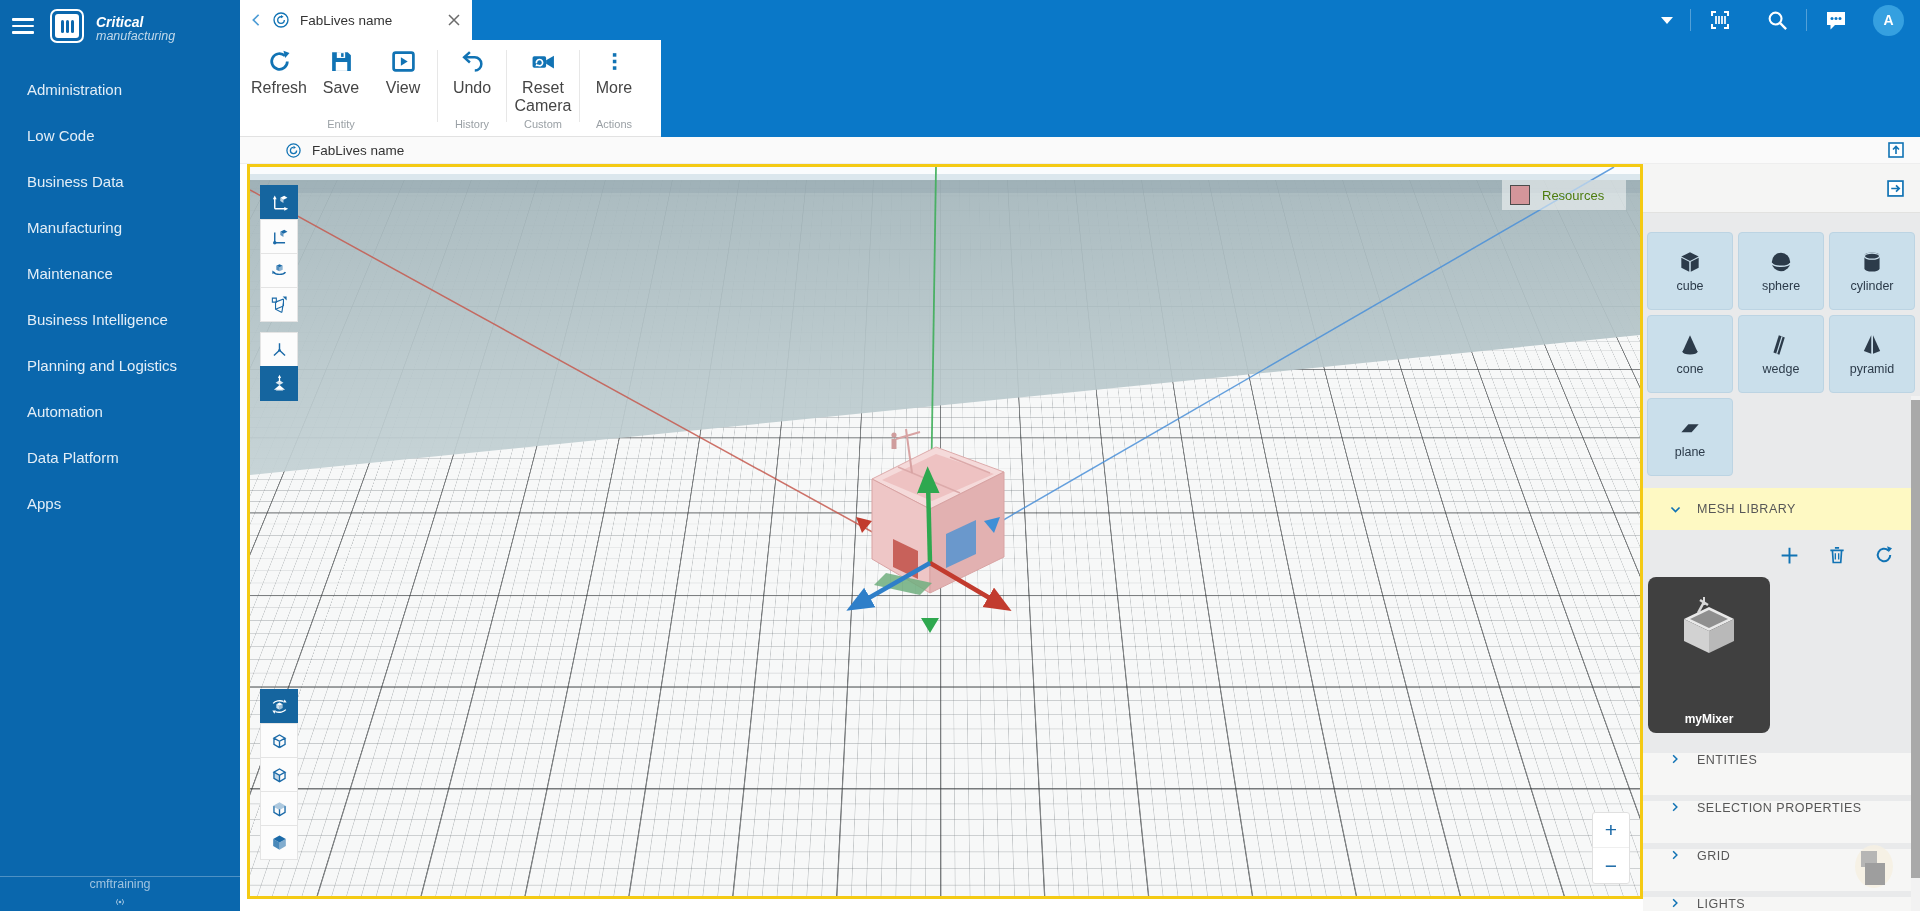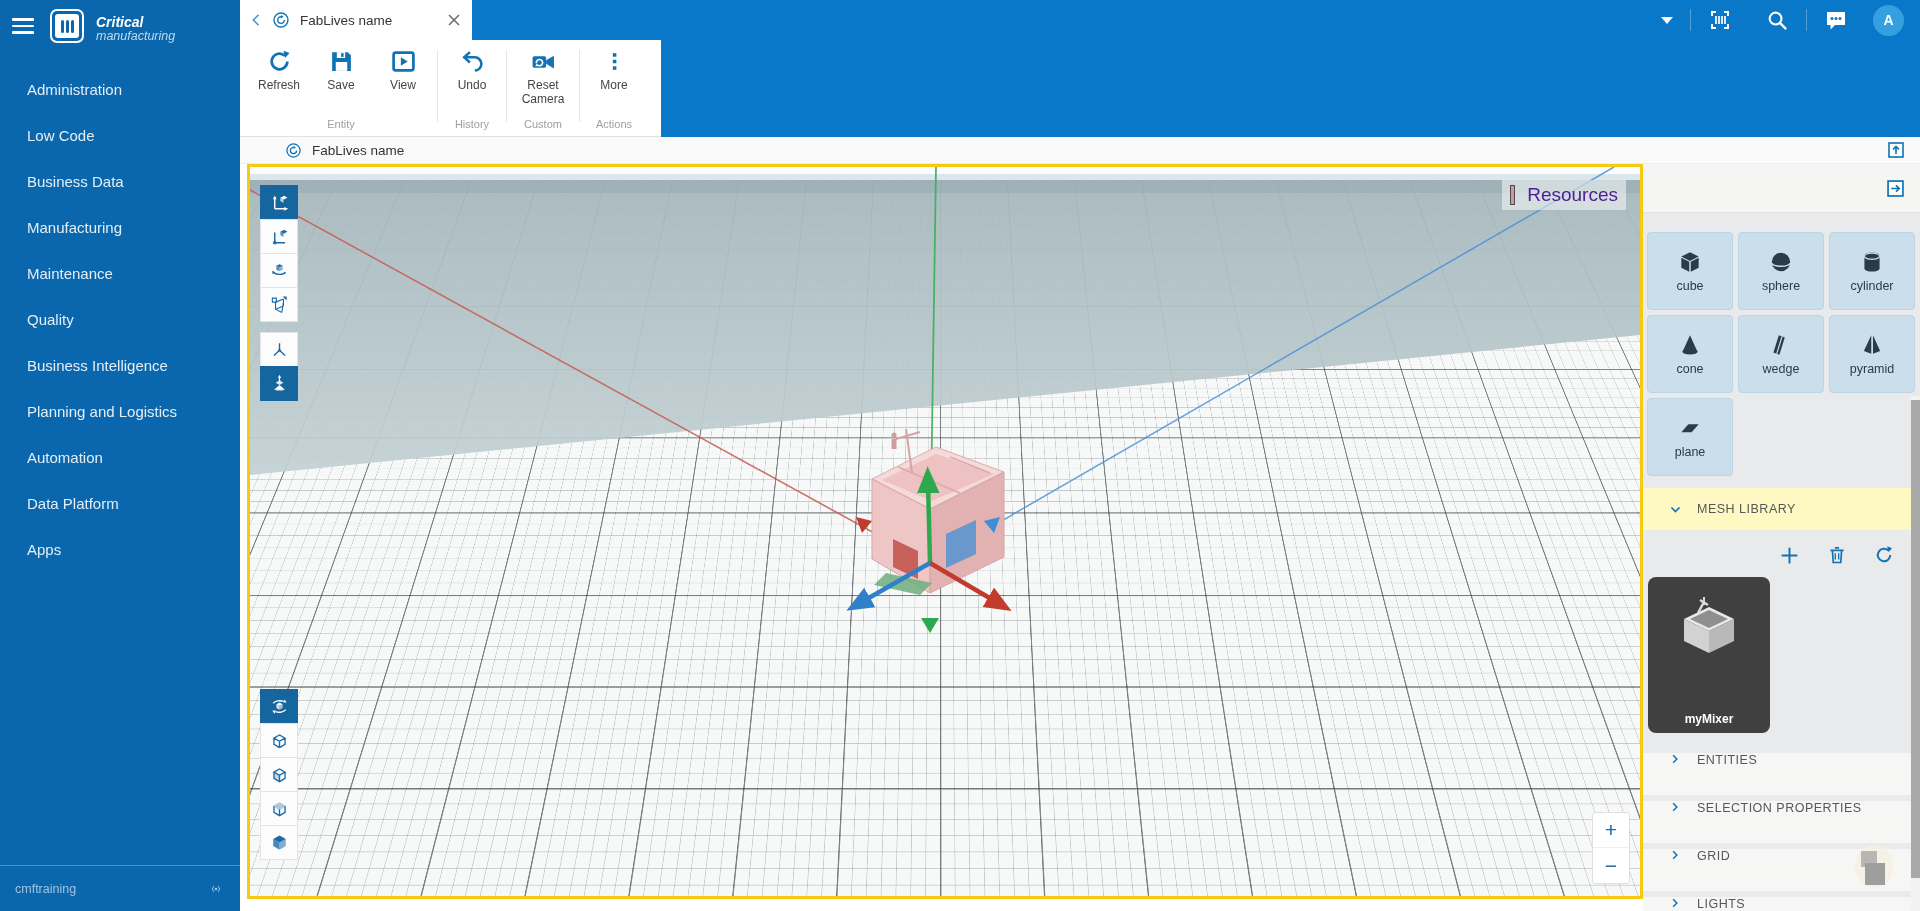--- a/index.html
+++ b/index.html
@@ -18,31 +18,31 @@
   .hamburger span { height:2.6px; background:#fff; border-radius:1px; }
   .logo-wrap { display:flex; align-items:flex-end; gap:12px;font-style:italic; }
   .logo-box { width:34px; height:34px; border:2px solid #fff; border-radius:7px; padding:3px; }
   .logo-box .inner { width:100%; height:100%; background:#fff; border-radius:3px; display:flex; align-items:center; justify-content:center; gap:2px; }
   .logo-box .inner i { display:block; width:3px; height:13px; background:#0a67ad; border-radius:2px; }
   .logo-text { line-height:1.05; }
   .logo-text .l1 { font-weight:bold; font-size:14px; color:#fff; }
   .logo-text .l2 { font-size:12.5px; color:#c2d9ea; }
   .sb-nav { margin-top:22px; }
   .sb-item { height:46px; display:flex; align-items:center; padding-left:27px; font-size:15px; color:#e3eef7; cursor:pointer; }
-  .sb-footer { position:absolute; left:0; bottom:0; width:100%; height:46px; border-top:1px solid rgba(255,255,255,.28);
-               display:flex; align-items:center; justify-content:space-between; padding:0 15px; font-size:12.5px; color:#9fc3e0; }
+  .sb-footer { position:absolute; left:0; bottom:0; width:100%; height:35px; border-top:1px solid rgba(255,255,255,.28);
+               display:flex; align-items:center; justify-content:space-between; padding:0 15px; font-size:12.5px; color:#9fc3e0;flex-direction:column; }
   
   .header { position:absolute; left:240px; top:0; width:1680px; height:137px; background:#0a78c8; z-index:20; }
   .tab { position:absolute; left:0; top:0; width:232px; height:40px; background:#fff; display:flex; align-items:center; gap:10px; padding:0 12px 0 10px; }
   .tab-title { font-size:13.5px; color:#333; white-space:nowrap; }
   .tab-close { margin-left:auto; cursor:pointer; display:flex; }
   .toolbar { position:absolute; left:0; top:40px; width:421px; height:97px; background:#fff; border-bottom:1px solid #e2e2e2; display:flex; padding-left:6px; }
   .tb-group { position:relative; display:flex; padding:0 2px; }
   .tb-btn { width:62px; padding-top:9px; display:flex; flex-direction:column; align-items:center; cursor:pointer; }
-  .tb-btn .lbl { margin-top:5px; font-size:12px; color:#454545; text-align:center; line-height:1.15; }
+  .tb-btn .lbl { margin-top:5px; font-size:16px; color:#454545; text-align:center; line-height:1.15; }
   .tb-group .glabel { position:absolute; bottom:6px; left:0; width:100%; text-align:center; font-size:11px; color:#9aa0a5; }
   .tb-div { width:1px; background:#e7e7e7; margin:10px 1px 14px 1px; }
   .header-icons { position:absolute; right:16px; top:0; height:40px; display:flex; align-items:center; gap:0; }
   .hicon { padding:0 17px; display:flex; align-items:center; cursor:pointer; height:24px; }
   .hdiv { width:1px; height:22px; background:rgba(255,255,255,.30); }
   .chev-down { width:0; height:0; border-left:6px solid transparent; border-right:6px solid transparent; border-top:7px solid #fff; }
   .avatar { width:31px; height:31px; border-radius:50%; background:#35a0e0; color:#fff; font-size:14px; font-weight:bold;
             display:flex; align-items:center; justify-content:center; margin-left:8px; cursor:pointer; }
   
   .breadcrumb { position:absolute; left:240px; top:137px; width:1680px; height:27px; background:#fafafa; border-bottom:1px solid #eeeeee;
@@ -58,21 +58,21 @@
     background-image:
       linear-gradient(rgba(50,53,55,.55) 2px, transparent 2px),
       linear-gradient(90deg, rgba(50,53,55,.55) 2px, transparent 2px),
       linear-gradient(rgba(120,126,130,.38) 1px, transparent 1px),
       linear-gradient(90deg, rgba(120,126,130,.38) 1px, transparent 1px);
     background-size:140px 140px,140px 140px,20px 20px,20px 20px; }
   .vp-overlay { position:absolute; left:0; top:0; z-index:3; pointer-events:none; }
   .legend { position:absolute; left:1252px; top:13px; width:124px; height:30px; background:rgba(248,250,250,.55);
             display:flex; align-items:center; gap:12px; padding:0 8px; z-index:5; }
   .legend .swatch { width:20px; height:20px; background:#d4969a; border:1.5px solid #4c4c4c; }
-  .legend .ltxt { font-size:19px; color:#4c1d95; }
+  .legend .ltxt { font-size:13px; color:#4d7c0f; }
   .vp-tools { position:absolute; left:10px; z-index:6; width:38px; }
   .vp-tools-top { top:19px; } .vp-tools-bottom { top:523px; }
   .vpbtn { width:38px; height:35px; background:#fcfcfc; border:1px solid #e4e4e4; margin-top:-1px;
            display:flex; align-items:center; justify-content:center; cursor:pointer; }
   .vpbtn.active { background:#15659f; border-color:#15659f; }
   .vp-gap { height:11px; }
   .zoom-ctrl { position:absolute; right:10px; top:645px; width:38px; background:#fff; border:1px solid #e0e0e0; border-radius:3px; z-index:6; }
   .zbtn { height:35px; display:flex; align-items:center; justify-content:center; font-size:21px; color:#1b6aa8; cursor:pointer; }
   .zbtn:first-child { border-bottom:1px solid #efefef; }
   
@@ -123,21 +123,20 @@
         <div class="l2">manufacturing</div>
       </div>
     </div>
   </div>
   <div class="sb-nav">
     <div class="sb-item">Administration</div>
     <div class="sb-item">Low Code</div>
     <div class="sb-item">Business Data</div>
     <div class="sb-item">Manufacturing</div>
     <div class="sb-item">Maintenance</div>
-    <div class="sb-item">Quality</div>
     <div class="sb-item">Business Intelligence</div>
     <div class="sb-item">Planning and Logistics</div>
     <div class="sb-item">Automation</div>
     <div class="sb-item">Data Platform</div>
     <div class="sb-item">Apps</div>
   </div>
   <div class="sb-footer">
     <span>cmftraining</span>
     <svg width="18" height="18" viewBox="0 0 24 24">
       <circle cx="12" cy="12" r="1.8" fill="#9fc3e0"></circle>

